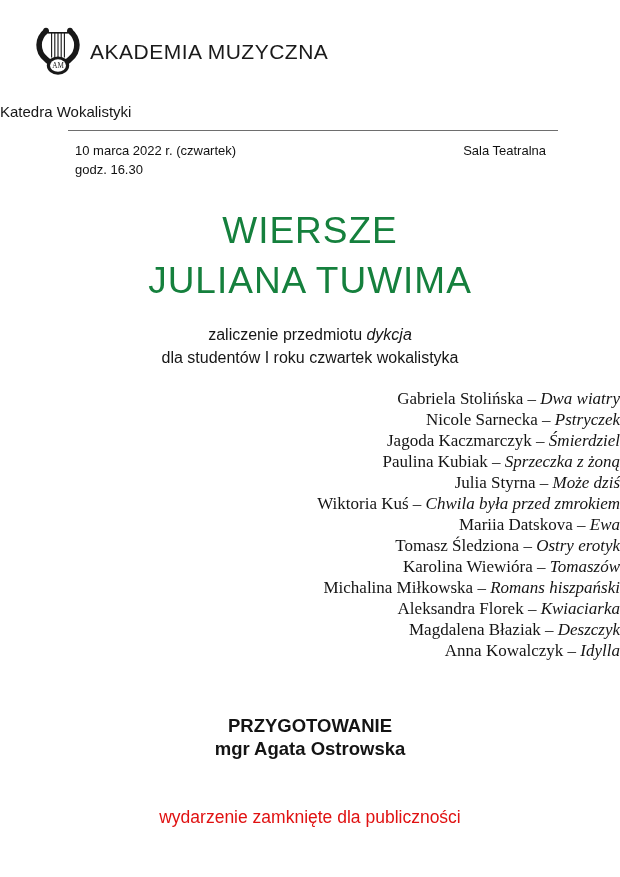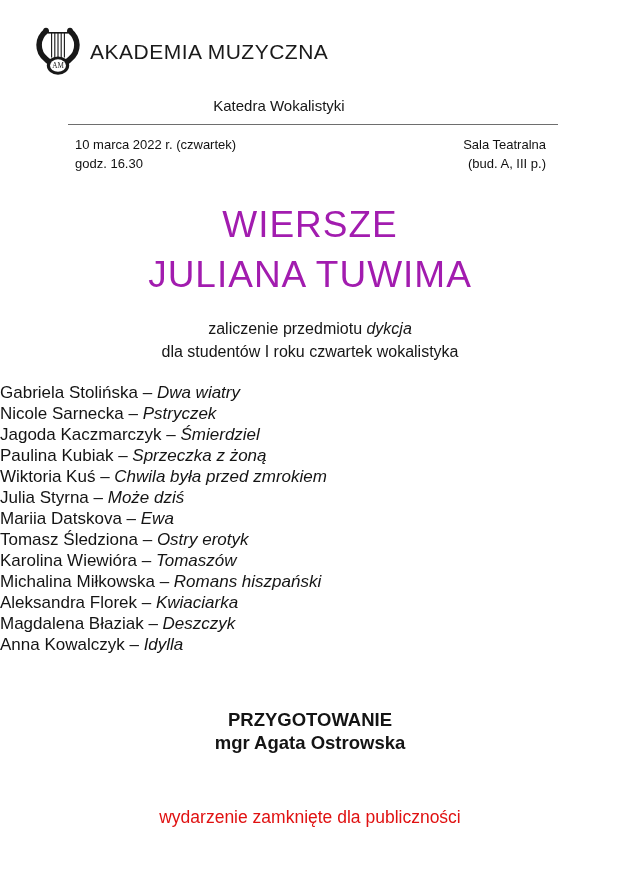--- a/index.html
+++ b/index.html
@@ -29,22 +29,22 @@
     letter-spacing: 0.5px;
     color: #1a1a1a;
     line-height: 1.15;
   }
   .inst-sub {
     font-size: 14.5px;
     color: #262626;
     line-height: 1.2;
   }
   .dept {
-    text-align: center;
-    margin: 18px 62px 0 0;
+    text-align: left;
+    margin: 24px 62px 0 0;
     font-size: 15px;
     color: #161616;
   }
   .rule {
     border: 0;
     border-top: 1.4px solid #6e6e6e;
     margin: 10px 62px 0 68px;
   }
 
   
@@ -59,39 +59,40 @@
   .meta-right { text-align: right; }
 
   
   .title {
     margin: 26px 0 17px 0;
     text-align: center;
     font-weight: 400;
     font-size: 37px;
     letter-spacing: 1px;
     line-height: 50px;
-    color: #a21caf;
+    color: #15803d;
   }
 
   
   .subtitle {
     margin-top: 9px;
     text-align: center;
     font-size: 16px;
     line-height: 23px;
     color: #161616;
   }
 
   
   .performers {
     margin-top: 19px;
-    text-align: left;
+    text-align: right;
     font-size: 17px;
     line-height: 21px;
     color: #141414;
+    font-family: Liberation Serif, serif;
   }
   .performer-row { white-space: nowrap; }
 
   
   .prep {
     margin-top: 53px;
     text-align: center;
     font-weight: bold;
     font-size: 18.5px;
     line-height: 23px;
@@ -146,43 +147,42 @@
 
     <hr class="rule">
 
     <div class="meta-row">
       <div class="meta-left">
         <div>10 marca 2022 r. (czwartek)</div>
         <div>godz. 16.30</div>
       </div>
       <div class="meta-right">
         <div>Sala Teatralna</div>
-        <div>(bud. A, III p.)</div>
       </div>
     </div>
   </header>
 
   <main>
     <h1 class="title">
       <div>WIERSZE</div>
       <div>JULIANA TUWIMA</div>
     </h1>
 
     <div class="subtitle">
       <div><span>zaliczenie przedmiotu </span><em>dykcja</em></div>
       <div>dla studentów I roku czwartek wokalistyka</div>
     </div>
 
     <div class="performers" id="performers">
         <div class="performer-row"><span>Gabriela Stolińska</span><span> – </span><em>Dwa wiatry</em></div>
         <div class="performer-row"><span>Nicole Sarnecka</span><span> – </span><em>Pstryczek</em></div>
         <div class="performer-row"><span>Jagoda Kaczmarczyk</span><span> – </span><em>Śmierdziel</em></div>
         <div class="performer-row"><span>Paulina Kubiak</span><span> – </span><em>Sprzeczka z żoną</em></div>
+        <div class="performer-row"><span>Julia Styrna</span><span> – </span><em>Może dziś</em></div>
         <div class="performer-row"><span>Wiktoria Kuś</span><span> – </span><em>Chwila była przed zmrokiem</em></div>
-        <div class="performer-row"><span>Julia Styrna</span><span> – </span><em>Może dziś</em></div>
         <div class="performer-row"><span>Mariia Datskova</span><span> – </span><em>Ewa</em></div>
         <div class="performer-row"><span>Tomasz Śledziona</span><span> – </span><em>Ostry erotyk</em></div>
         <div class="performer-row"><span>Karolina Wiewióra</span><span> – </span><em>Tomaszów</em></div>
         <div class="performer-row"><span>Michalina Miłkowska</span><span> – </span><em>Romans hiszpański</em></div>
         <div class="performer-row"><span>Aleksandra Florek</span><span> – </span><em>Kwiaciarka</em></div>
         <div class="performer-row"><span>Magdalena Błaziak</span><span> – </span><em>Deszczyk</em></div>
         <div class="performer-row"><span>Anna Kowalczyk</span><span> – </span><em>Idylla</em></div>
       </div>
 
     <div class="prep">

